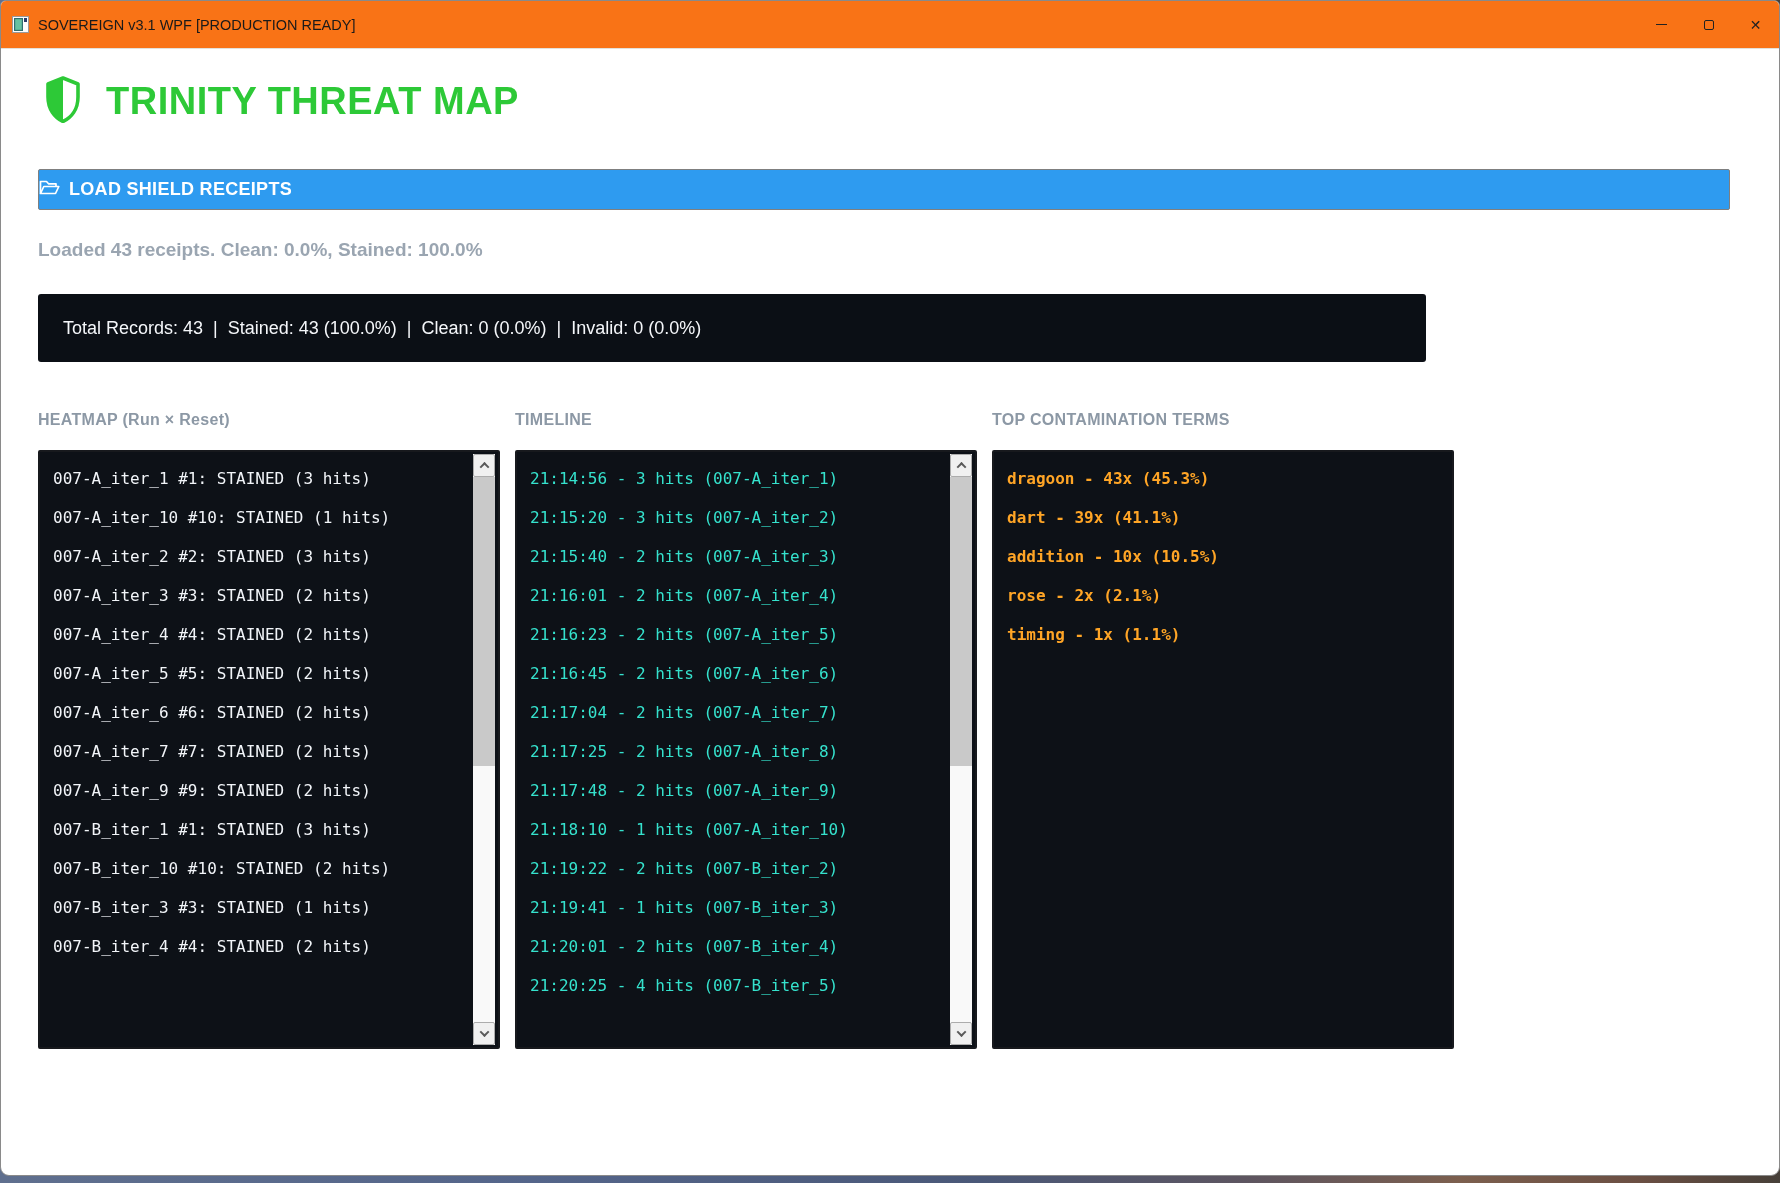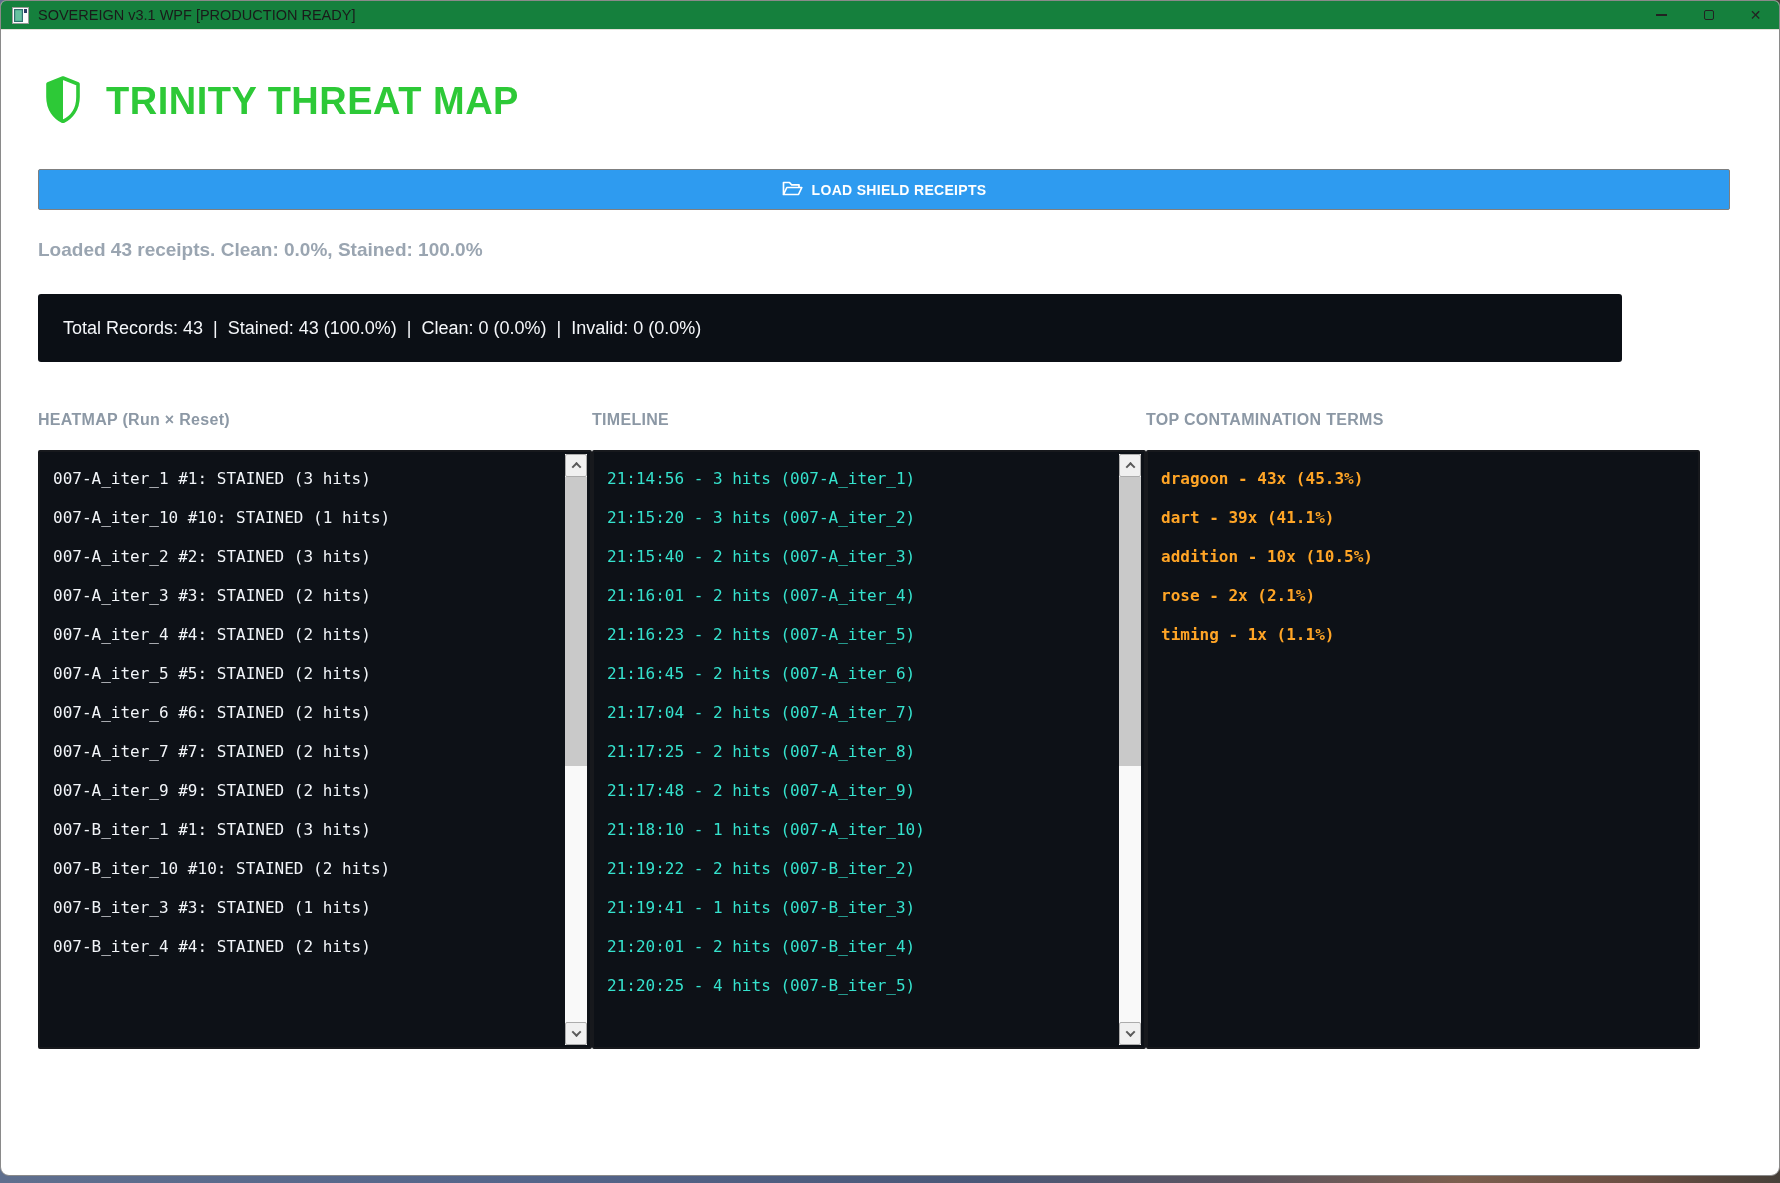--- a/index.html
+++ b/index.html
@@ -9,56 +9,56 @@
     background:linear-gradient(90deg,#5f6f8e 0%,#54658a 30%,#4a5878 55%,#5d5560 70%,#7c5f4e 82%,#6b4f43 92%,#474039 100%);
   }
   .window {
     position:absolute; left:0; top:0; width:1780px; height:1176px;
     background:#ffffff; border:1px solid #8a8a8a;
     border-radius:6px 6px 9px 9px;
     overflow:hidden;
   }
   
   .titlebar {
-    position:absolute; left:0; top:0; right:0; height:29px;
-    background:#15803d; display:flex; align-items:center;
+    position:absolute; left:0; top:0; right:0; height:48px;
+    background:#f97316; display:flex; align-items:center;
     border-bottom:1px solid #e3e1da;
   }
   .app-icon { margin-left:11px; width:17px; height:17px; display:inline-block; }
   .win-title { margin-left:9px; font-size:14.5px; color:#1a1a1a; }
   .win-controls { margin-left:auto; display:flex; height:33px; }
   .wc { width:47px; height:33px; display:flex; align-items:center; justify-content:center; cursor:default; }
   .glyph-min { width:11px; height:1.4px; background:#222; display:block; }
   .glyph-max { width:10px; height:10px; border:1.2px solid #222; border-radius:2px; display:block; }
   .glyph-x { font-size:14px; color:#222; line-height:1; }
   
   .header-row { position:absolute; left:45px; top:75px; display:flex; align-items:center; }
   .page-title {
     margin-left:26px; font-size:38px; font-weight:bold; color:#2dc937; letter-spacing:0.5px;
   }
   
   .load-btn {
     position:absolute; left:37px; top:168px; width:1692px; height:41px;
     background:#2e9bf0; border:1px solid #7f7f7f; border-radius:2px;
-    color:#ffffff; font-family:"Liberation Sans",sans-serif; font-size:14px; font-weight:bold;
-    display:flex; align-items:center; justify-content:center; gap:9px; cursor:pointer;
+    color:#ffffff; font-family:"Liberation Sans",sans-serif; font-size:18px; font-weight:bold;
+    display:flex; align-items:center; gap:9px; cursor:pointer;
     letter-spacing:0.3px;
   }
   
   .status-line {
     position:absolute; left:37px; top:238px; font-size:19px; color:#9aa5b1; white-space:pre;font-weight:bold;
   }
   
   .stats-bar {
-    position:absolute; left:37px; top:293px; width:1584px; height:68px;
+    position:absolute; left:37px; top:293px; width:1388px; height:68px;
     background:#0b0f15; border-radius:3px; display:flex; align-items:center;
   }
   .stats-bar span { margin-left:25px; color:#f5f7fa; font-size:18px; white-space:pre; }
   
-  .columns { position:absolute; left:37px; top:410px; width:1692px; display:flex; }
+  .columns { position:absolute; left:37px; top:410px; width:1416px; display:flex; gap:15px; }
   .col { width:554px; }
   .col-header {
     font-size:16px; font-weight:bold; color:#8c98a5; letter-spacing:0.3px; height:24px;
   }
   .panel {
     position:relative; margin-top:15px; height:599px;
     background:#0d1117; border:2px solid #17191d; border-radius:2px; overflow:hidden;
   }
   .rows { padding:7px 0 0 13px; }
   .row {

